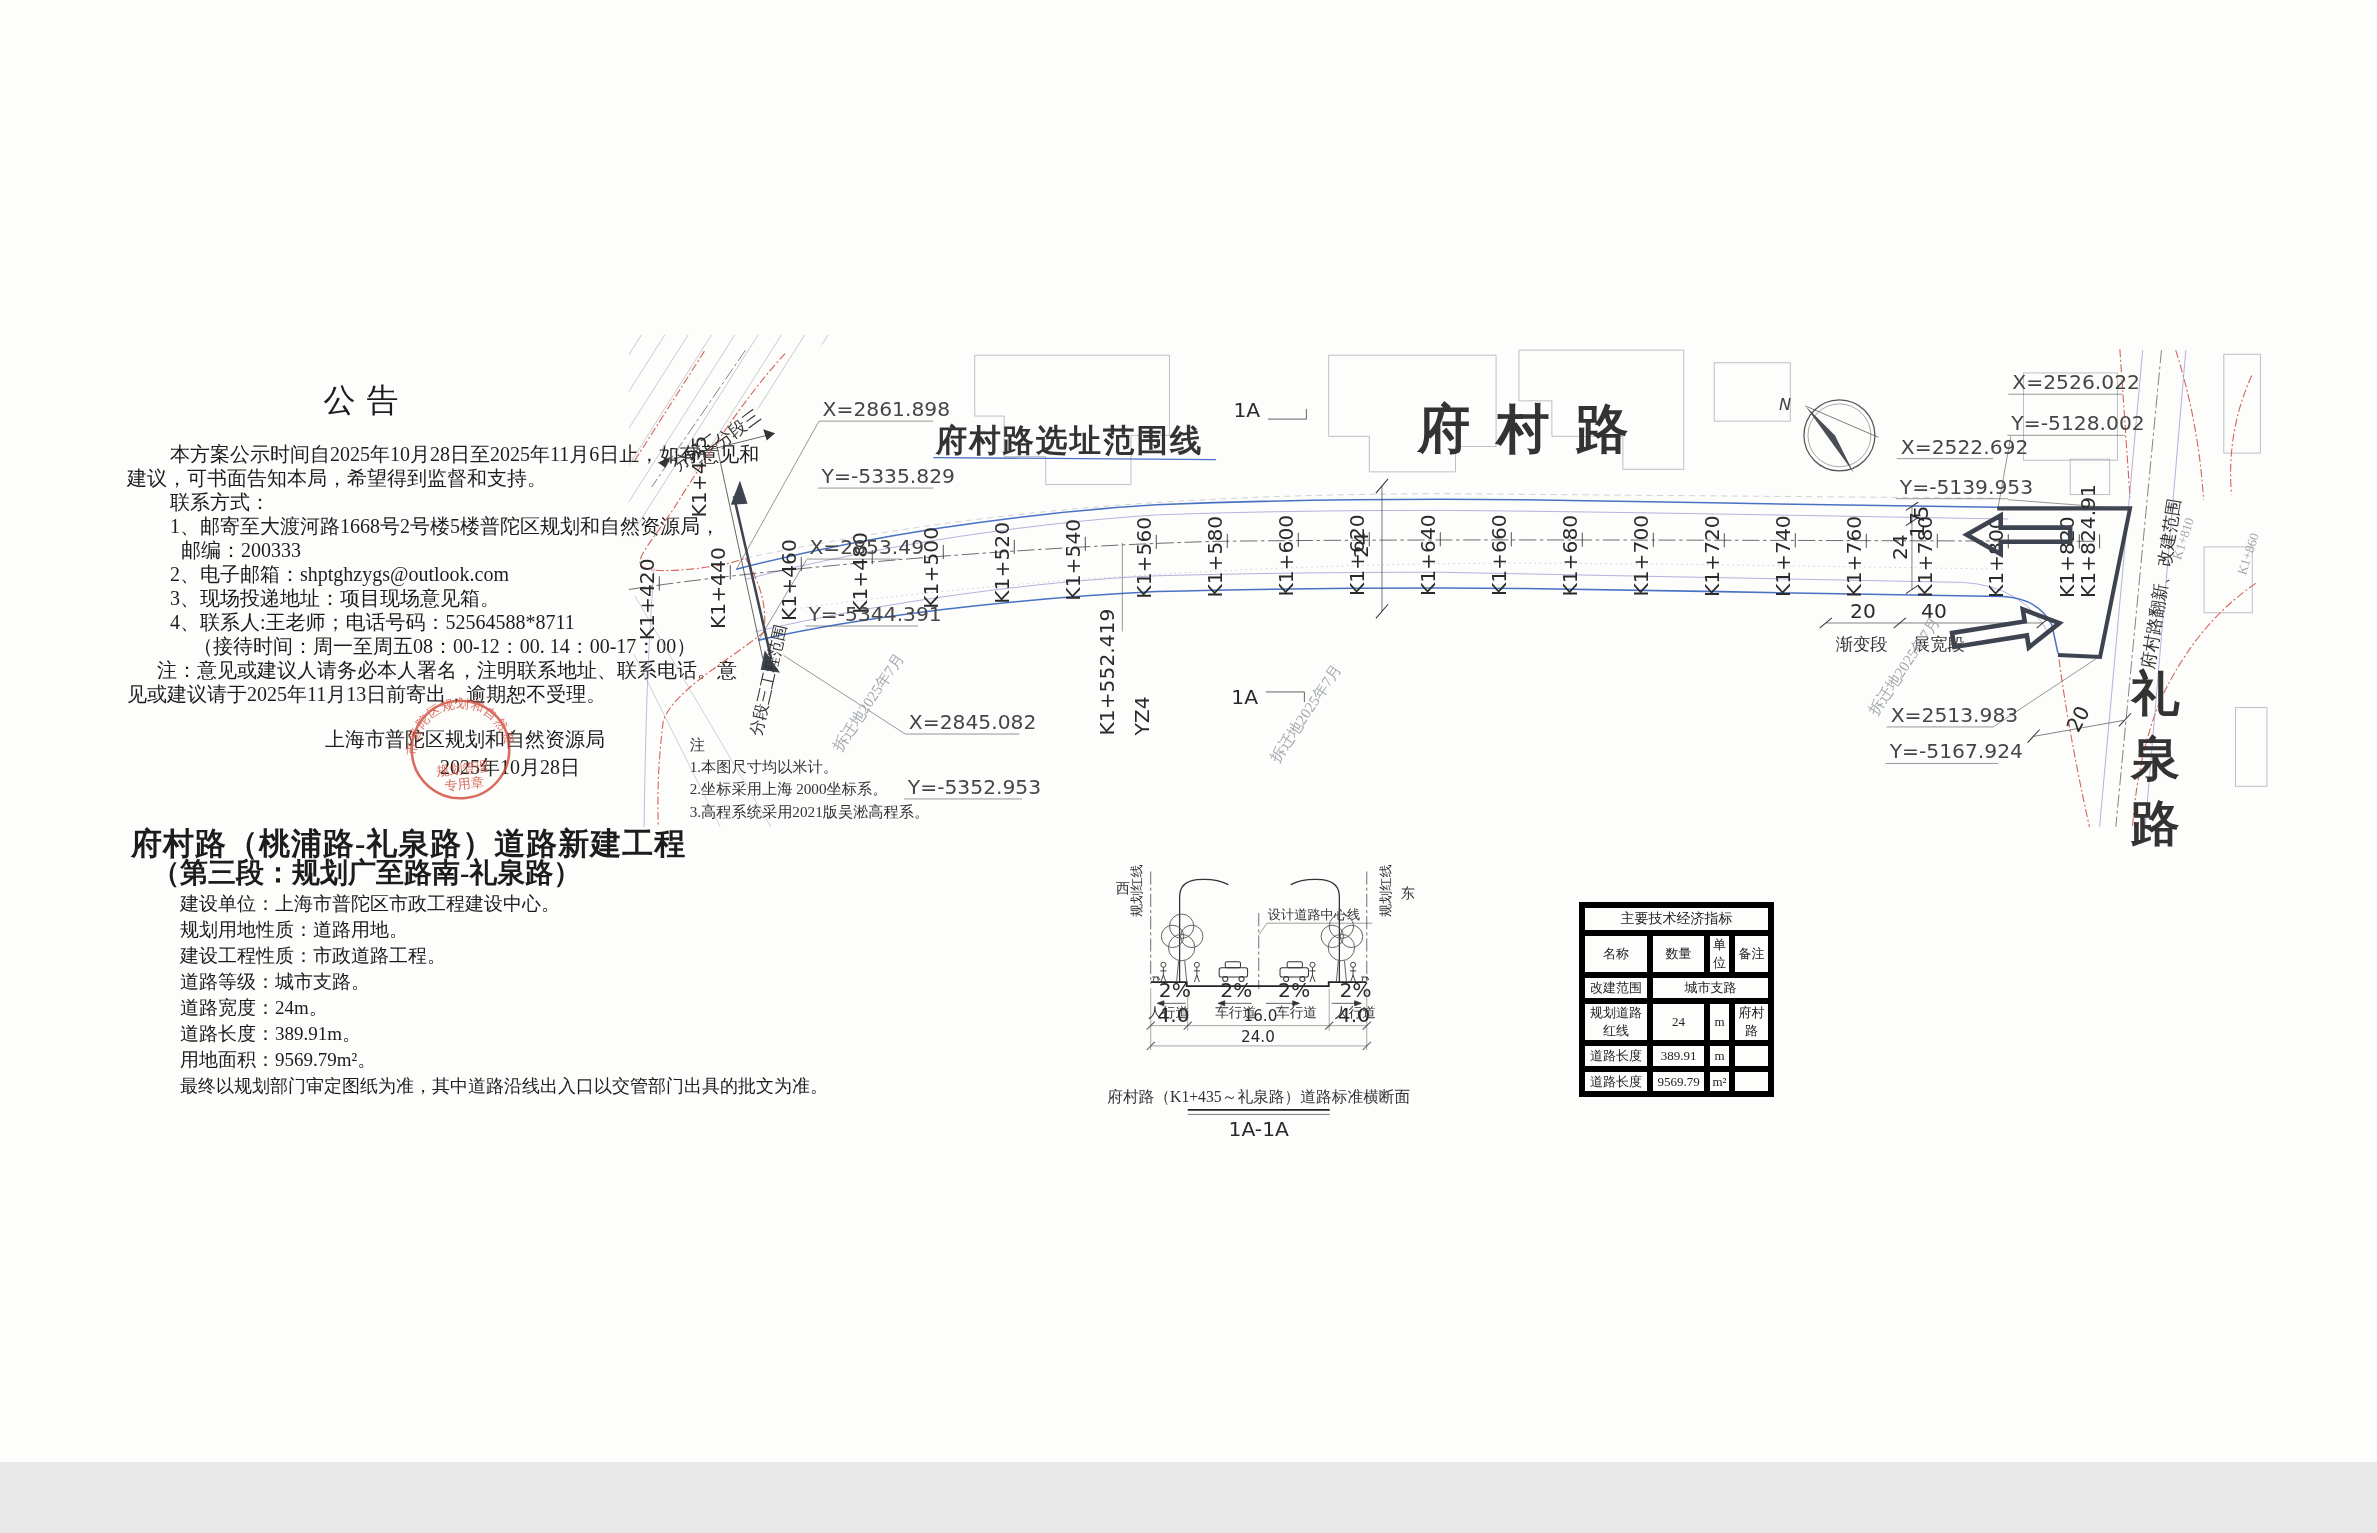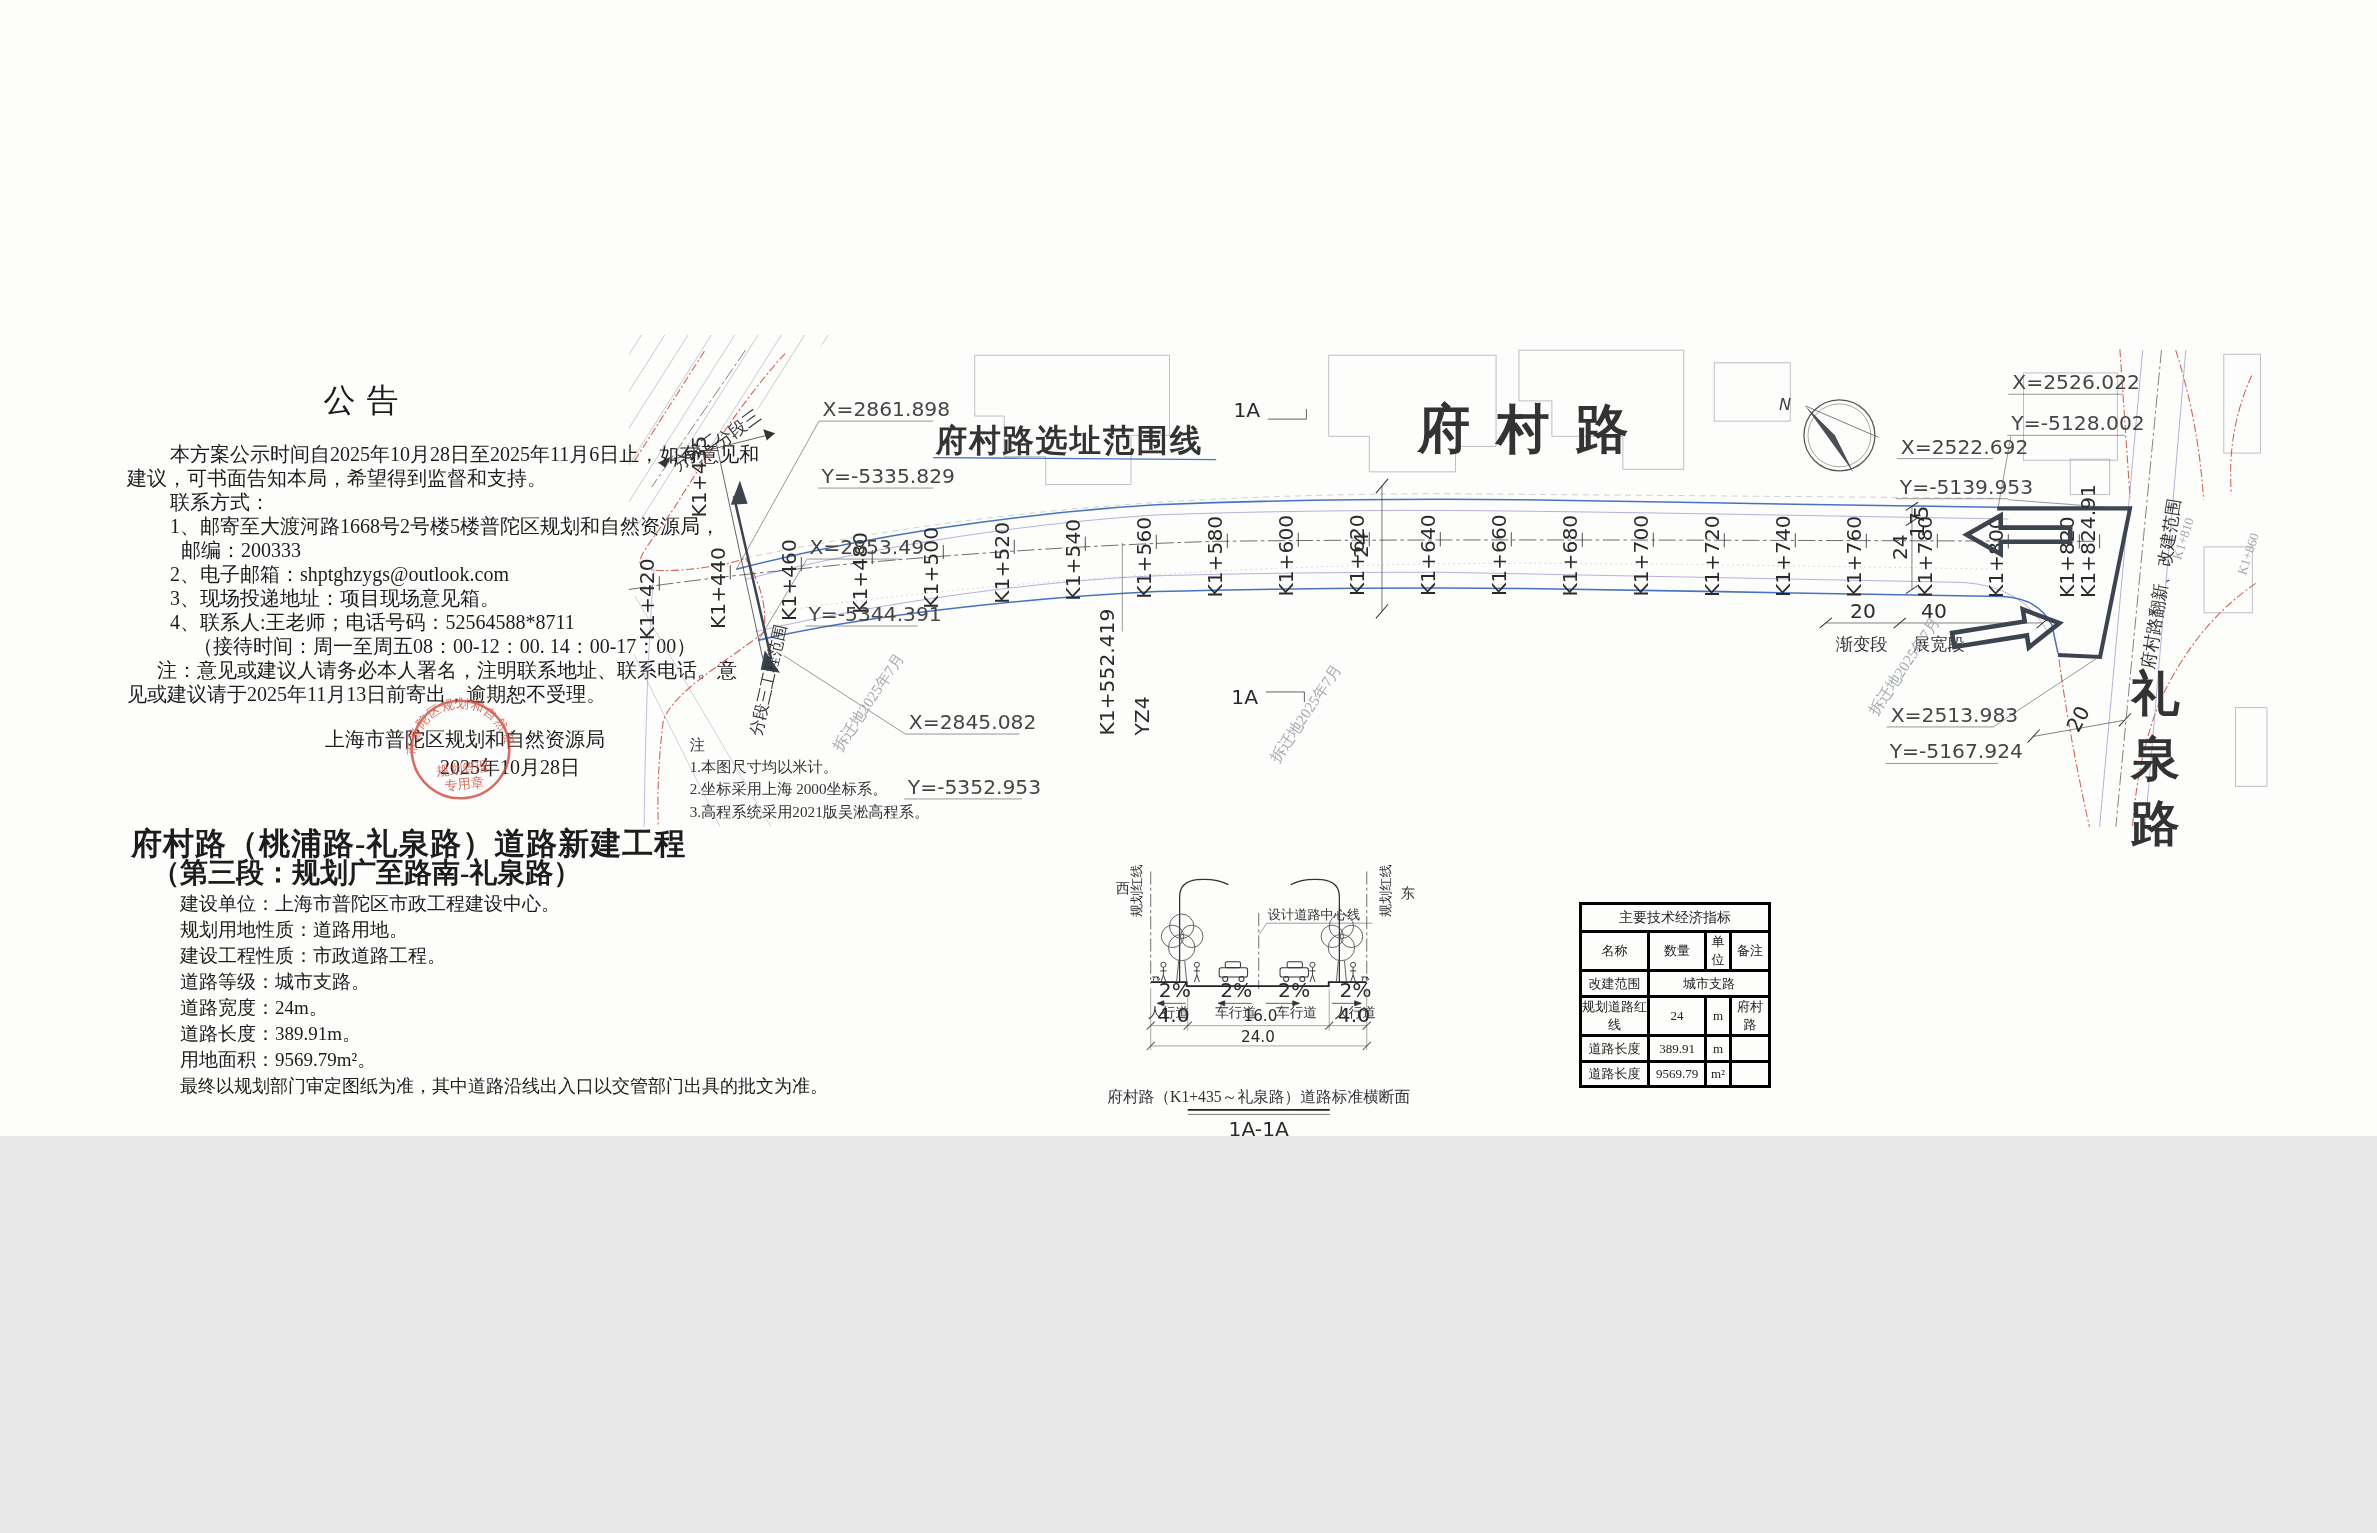--- a/index.html
+++ b/index.html
@@ -1,36 +1,36 @@
 <!DOCTYPE html>
 <html style="font-size:8px"><head>
 <meta charset="utf-8">
 <style>
   html,body{margin:0;padding:0;background:#e8e8e8;}
-  .page{position:relative;width:2377px;height:1136px;background:#fdfdfc;overflow:hidden;
+  .page{position:relative;width:2377px;height:1462px;background:#fdfdfc;overflow:hidden;
         font-family:"Liberation Serif","DejaVu Serif",serif;color:#1c1c1c;}
   .abs{position:absolute;}
   
   .gg-title{left:127px;top:379px;width:479px;text-align:center;font-size:32px;letter-spacing:11px;}
   .notice{left:127px;top:442px;width:481px;font-size:20px;line-height:24px;}
   .ln{white-space:nowrap;}
   .i0{text-indent:0;} .i15{text-indent:30px;} .i2{text-indent:43px;}
   .i25{text-indent:54px;} .i3{text-indent:66px;}
   .sig{left:325px;top:726px;width:233px;font-size:20px;white-space:nowrap;}
   .sigdate{left:440px;top:754px;width:122px;font-size:20px;white-space:nowrap;}
   .stamp{left:397px;top:686px;}
   
   .pt1{left:131px;top:823px;width:457px;font-size:31px;font-weight:bold;letter-spacing:1px;white-space:nowrap;}
   .pt2{left:152px;top:854px;width:436px;font-size:28px;font-weight:bold;white-space:nowrap;}
   .proj{left:148px;top:891px;width:609px;font-size:19px;line-height:26px;margin-left:32px;}
   .proj .note{font-size:18px;}
   
   .spec{position:absolute;left:1579px;top:902px;border-collapse:collapse;table-layout:fixed;
         font-size:13px;text-align:center;color:#222;}
-  .spec td{border:3px solid #000000;padding:0;overflow:hidden;}
+  .spec td{border:6px solid #000000;padding:0;overflow:hidden;}
   .rt{height:28px;font-size:14px;} .rh{height:24px;} .r1{height:26px;} .r2{height:26px;}
   .r3{height:26px;} .r4{height:25px;}
   
   svg{position:absolute;left:0;top:0;}
   svg text{white-space:pre;}
   .st{font:40px "DejaVu Sans","Liberation Sans",sans-serif;fill:#2a2a2a;}
   .cad{font-family:"DejaVu Sans","Liberation Sans",sans-serif;fill:#454545;}
   .mc{font-family:"Liberation Serif","DejaVu Serif",serif;fill:#333;}
   .faint{fill:#a2a7af;}
 </style>

